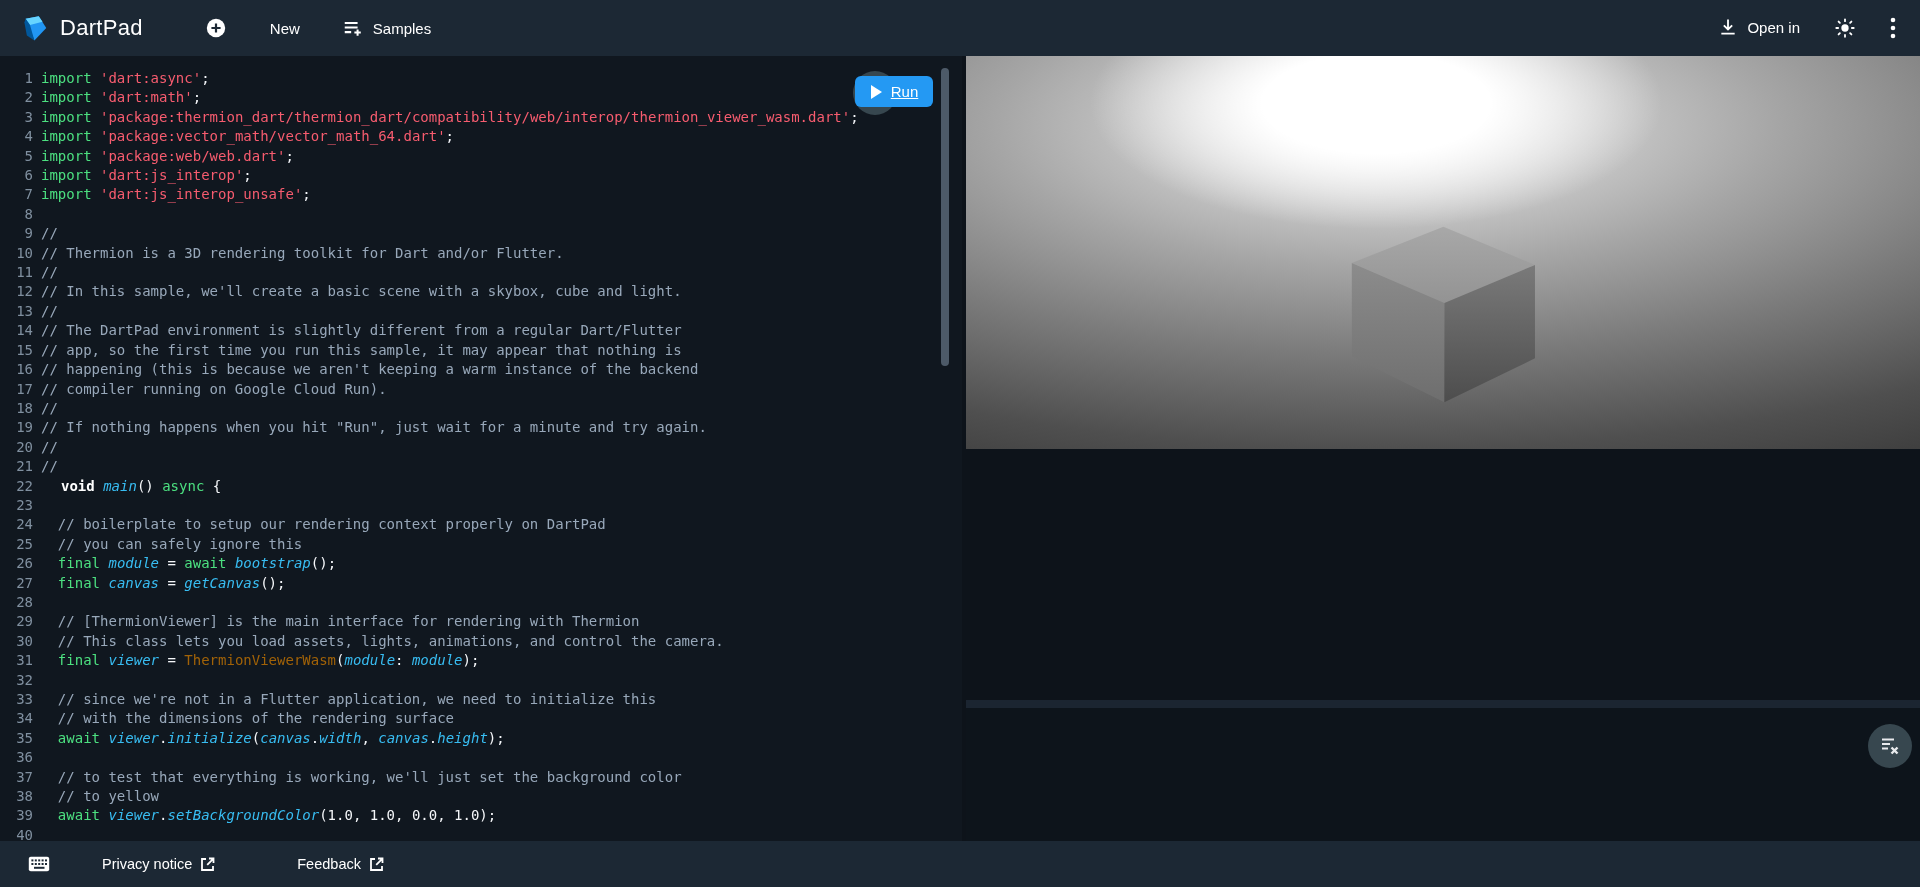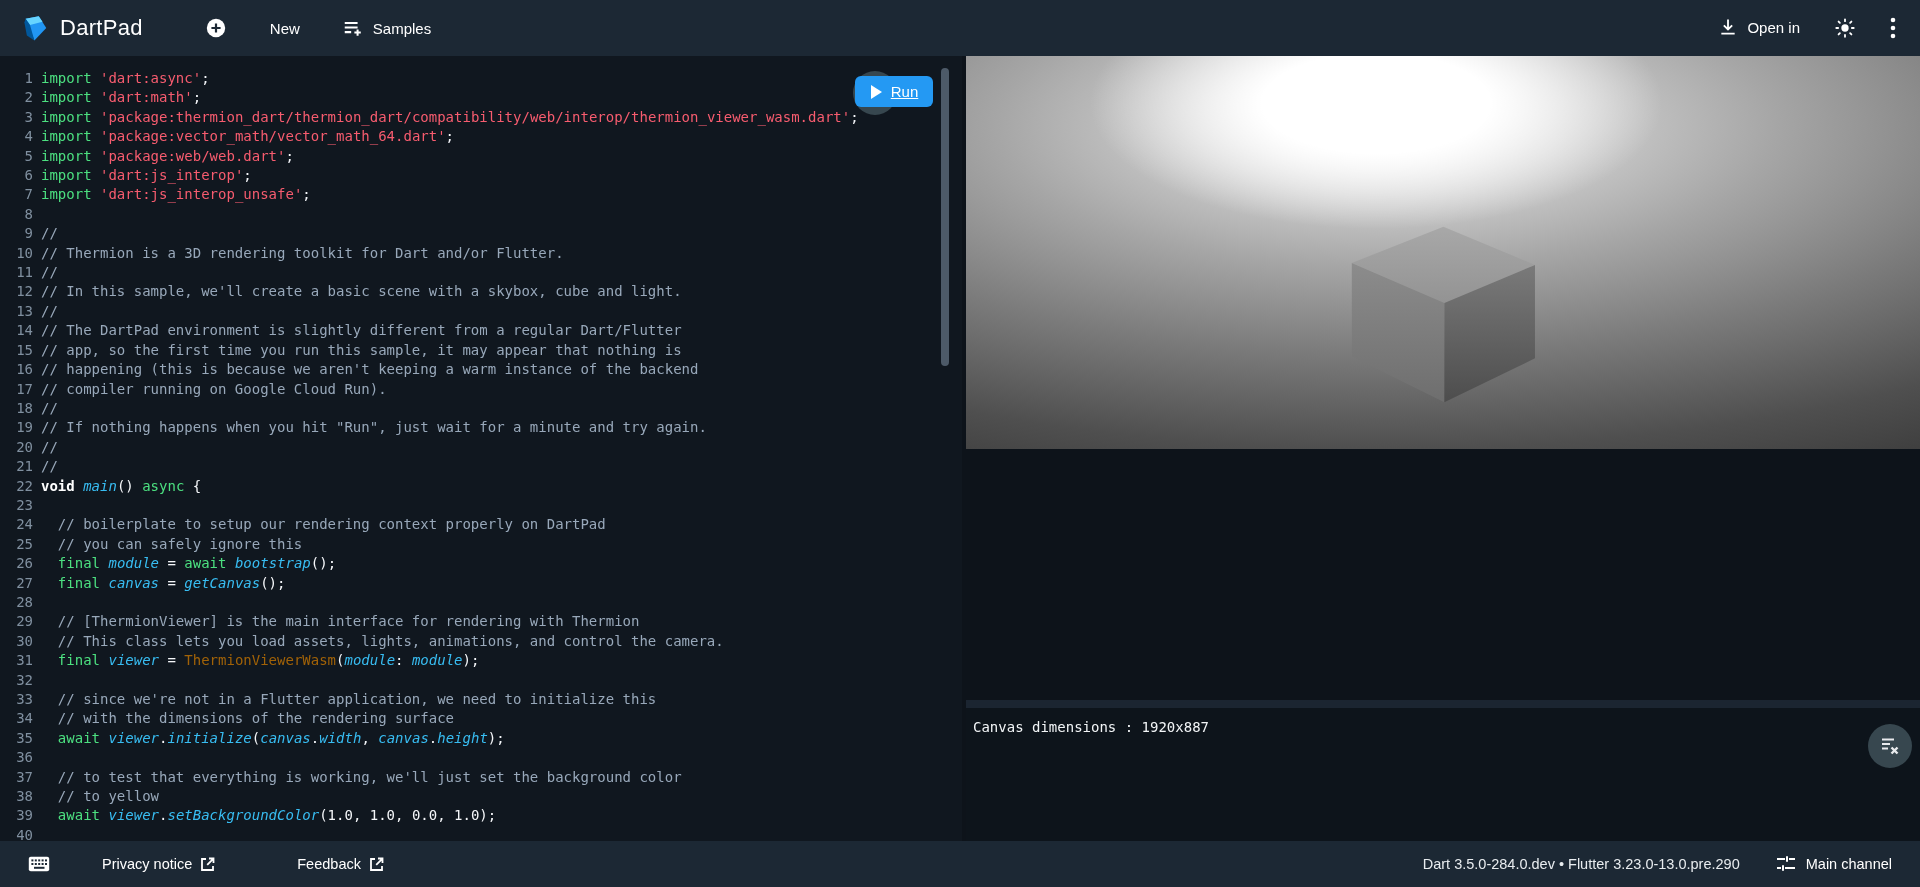--- a/index.html
+++ b/index.html
@@ -27,21 +27,21 @@
                white-space:pre; }
   .cl { display:flex; }
   .ln { display:inline-block; width:33px; text-align:right; color:#8090a0; flex:0 0 33px;
         user-select:none; }
   .lc { padding-left:8px; color:#f5f7fa; }
   .tk-kw  { color:#4ce080; }
   .tk-str { color:#f75c6f; }
   .tk-cmt { color:#98a8ba; }
   .tk-id  { color:#38bdf2;font-style:italic; }
   .tk-cls { color:#a16207; }
-  .tk-typ { color:#ffffff; font-weight:bold; }
+  .tk-typ { color:#ffffff; font-weight:bold;margin-left:20px; }
   .tk-pln { color:#f5f7fa; }
 
   .scroll-thumb { position:absolute; left:941px; top:12px; width:8px; height:298px;
                   background:#4d5a68; border-radius:4px; }
 
   .format-btn { position:absolute; left:853px; top:15px; width:44px; height:44px;
                 border-radius:50%; background:#37474f; border:none; cursor:pointer;
                 display:flex; align-items:center; justify-content:center; }
   .run-btn { position:absolute; left:855px; top:20px; width:78px; height:31px;
              background:#2499f3; border:none; border-radius:6px; cursor:pointer;
@@ -163,21 +163,20 @@
             <stop offset="1" stop-color="#4d4d4d"></stop>
         </linearGradient>
       </defs>
       <polygon points="4,44 100,6 196,46 101,86" fill="url(#gTop)"></polygon>
       <polygon points="4,44 101,86 101,190 4,142" fill="url(#gLeft)"></polygon>
       <polygon points="101,86 196,46 196,144 101,190" fill="url(#gRight)"></polygon>
     </svg>
   </div>
   <div class="divider-h"></div>
   <div class="console">
-    <div class="console-text">Canvas dimensions : 1920x887</div>
     <button class="clear-btn">
       <svg width="20" height="18" viewBox="0 0 20 18" fill="none" stroke="#e8eaed" stroke-width="2">
         <path d="M2 2.5h12M2 7h8M2 11.5h6"></path>
         <path d="M11.5 10.5l6 6M17.5 10.5l-6 6" stroke-width="2.4"></path>
       </svg>
     </button>
   </div>
 </div>
 
 <div class="footer">
@@ -209,23 +208,13 @@
   </button>
 
   <button class="fbtn feedback">
     <span>Feedback</span>
     <svg width="15" height="15" viewBox="0 0 15 15" fill="none" stroke="#ffffff" stroke-width="1.8">
       <path d="M6 2H2v11h11V9"></path>
         <path d="M9 1.5h4.5V6M13.2 1.8L7.2 7.8"></path>
     </svg>
   </button>
 
-  <div class="footer-right">
-    <span class="versions">Dart 3.5.0-284.0.dev • Flutter 3.23.0-13.0.pre.290</span>
-    <button class="fbtn channel-btn">
-      <svg width="20" height="18" viewBox="0 0 20 18" fill="none" stroke="#ffffff" stroke-width="2">
-        <path d="M1 4h8M13 4h6M1 13h4M9 13h10"></path>
-        <path d="M11 1.2v5.6M7 10.2v5.6"></path>
-      </svg>
-      <span>Main channel</span>
-    </button>
-  </div>
 </div>
 
 </body></html>

